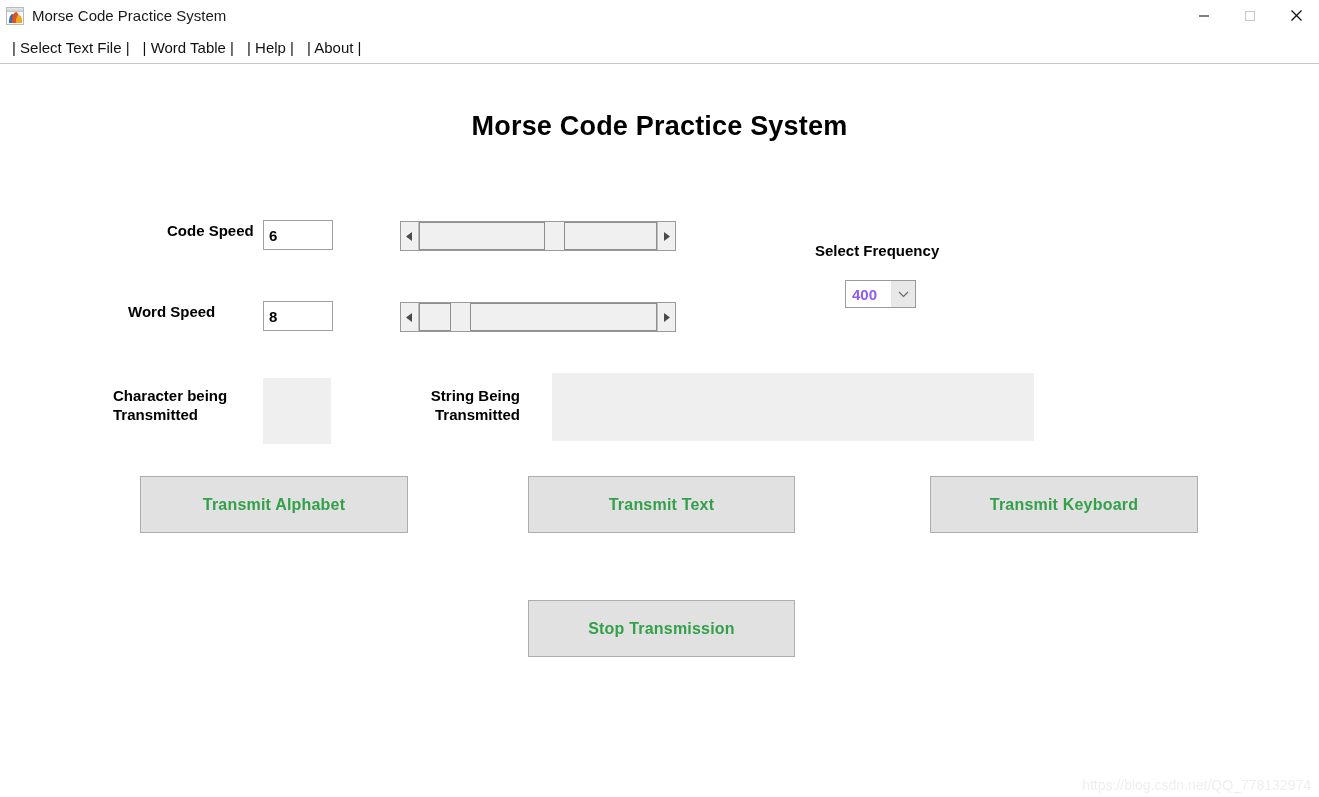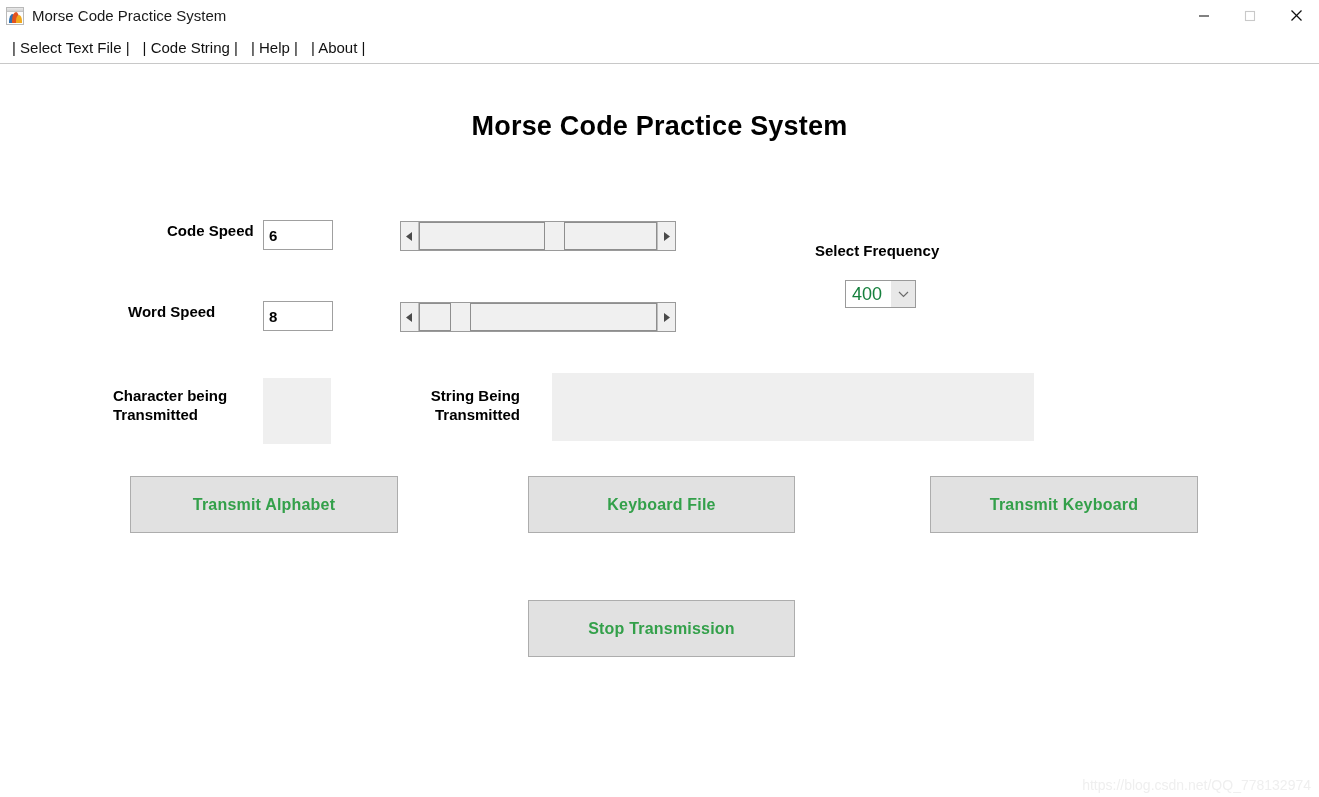--- a/index.html
+++ b/index.html
@@ -201,23 +201,23 @@
     border: 1px solid #9a9a9a;
     background: #ffffff;
     display: flex;
     align-items: stretch;
   }
   .dropdown-value {
     flex: 1 1 auto;
     display: flex;
     align-items: center;
     padding-left: 6px;
-    font-size: 18px;
-    font-weight: normal;
-    color: #15803d;
+    font-size: 15px;
+    font-weight: bold;
+    color: #8b5cf6;
   }
   .dropdown-arrow {
     width: 24px;
     flex: none;
     background: #e8e8e8;
     display: flex;
     align-items: center;
     justify-content: center;
   }
 
@@ -289,21 +289,21 @@
         <line x1="11.5" y1="1.5" x2="1.5" y2="11.5" stroke="#101010" stroke-width="1.2"></line>
       </svg>
     </div>
   </div>
 </div>
 
 <div class="menubar">
   <span class="menu-gap" style="width:3px"></span>
   <span class="menu-item">| Select Text File |</span>
   <span class="menu-gap"></span>
-  <span class="menu-item">| Code String |</span>
+  <span class="menu-item">| Word Table |</span>
   <span class="menu-gap"></span>
   <span class="menu-item">| Help |</span>
   <span class="menu-gap"></span>
   <span class="menu-item">| About |</span>
 </div>
 <div class="menu-sep-line"></div>
 
 <div class="canvas">
 
   <div class="page-title">Morse Code Practice System</div>
@@ -368,23 +368,23 @@
 
   <div class="displaybox" style="left:263px; top:314px; width:68px; height:66px;"></div>
 
   <div class="lbl" style="left:370px; top:322px; width:150px; text-align:right;">
     <span>String Being</span><br>
     <span>Transmitted</span>
   </div>
 
   <div class="displaybox" style="left:552px; top:309px; width:482px; height:68px;"></div>
 
-  <div class="pushbtn" style="left:130px; top:412px; width:268px; height:57px;">Transmit Alphabet</div>
-
-  <div class="pushbtn" style="left:528px; top:412px; width:267px; height:57px;">Keyboard File</div>
+  <div class="pushbtn" style="left:140px; top:412px; width:268px; height:57px;">Transmit Alphabet</div>
+
+  <div class="pushbtn" style="left:528px; top:412px; width:267px; height:57px;">Transmit Text</div>
 
   <div class="pushbtn" style="left:930px; top:412px; width:268px; height:57px;">Transmit Keyboard</div>
 
   <div class="pushbtn" style="left:528px; top:536px; width:267px; height:57px;">Stop Transmission</div>
 
   <div class="watermark">https://blog.csdn.net/QQ_778132974</div>
 
 </div>
 
 </body></html>

